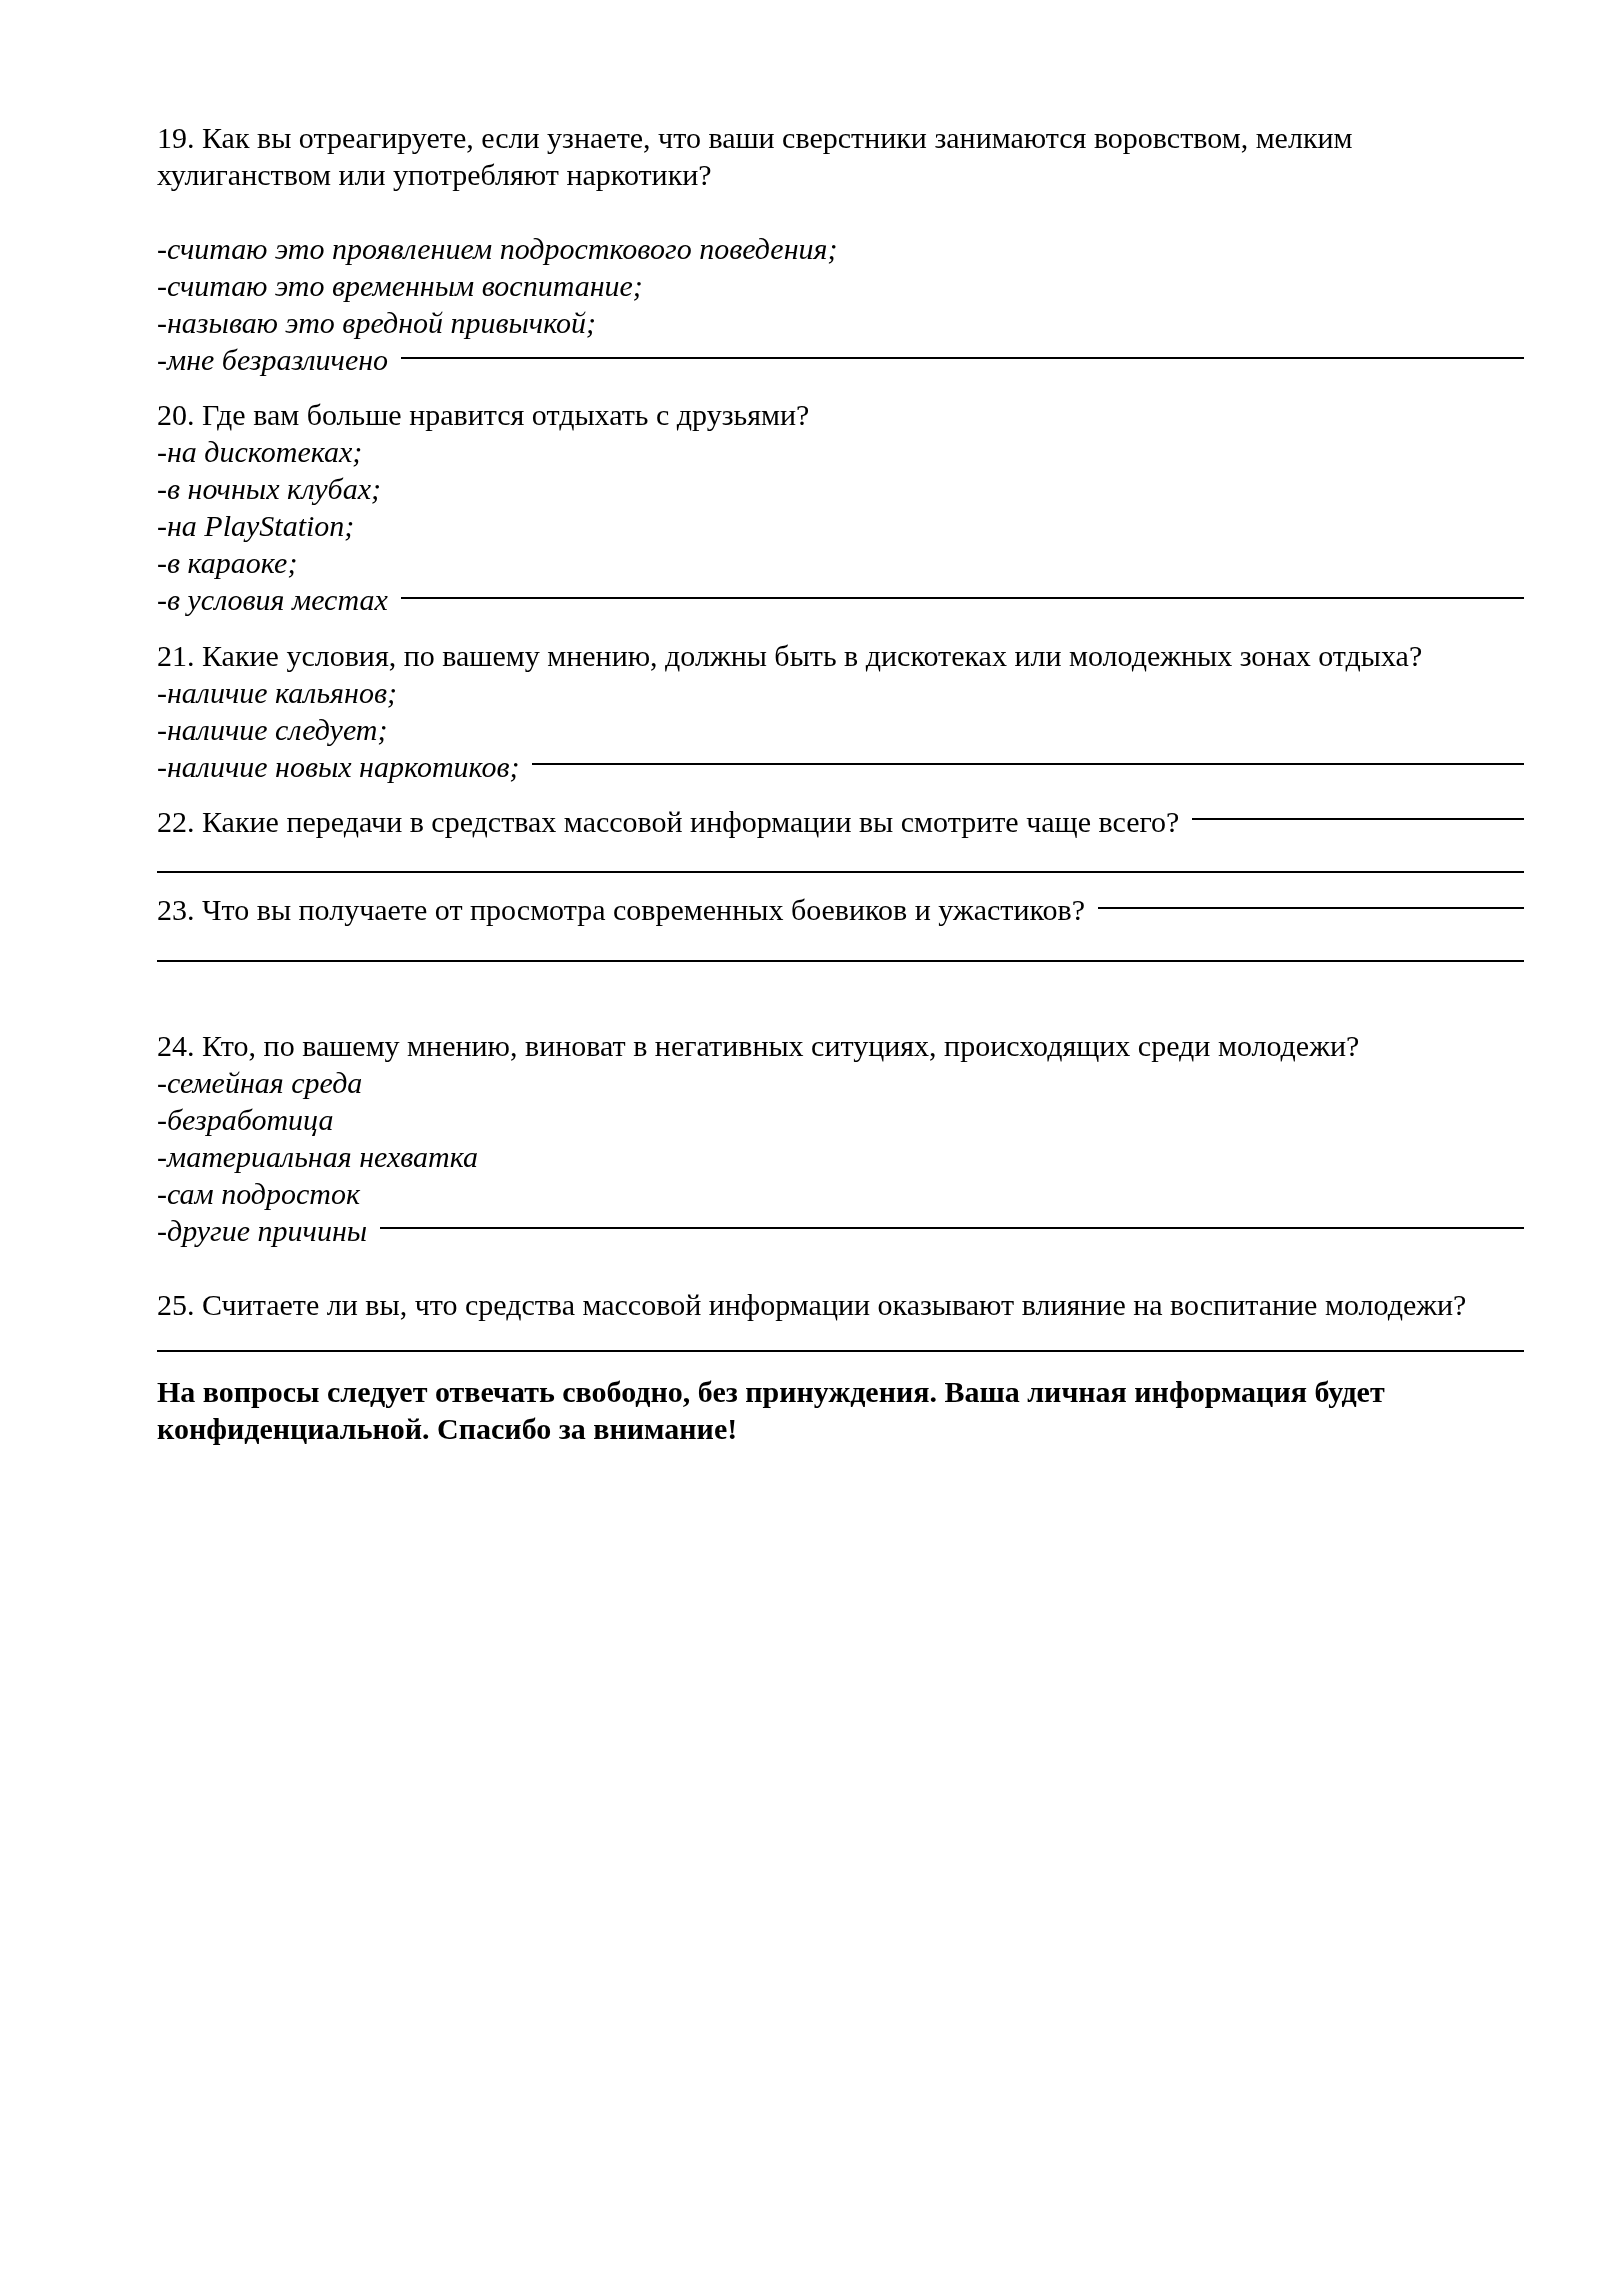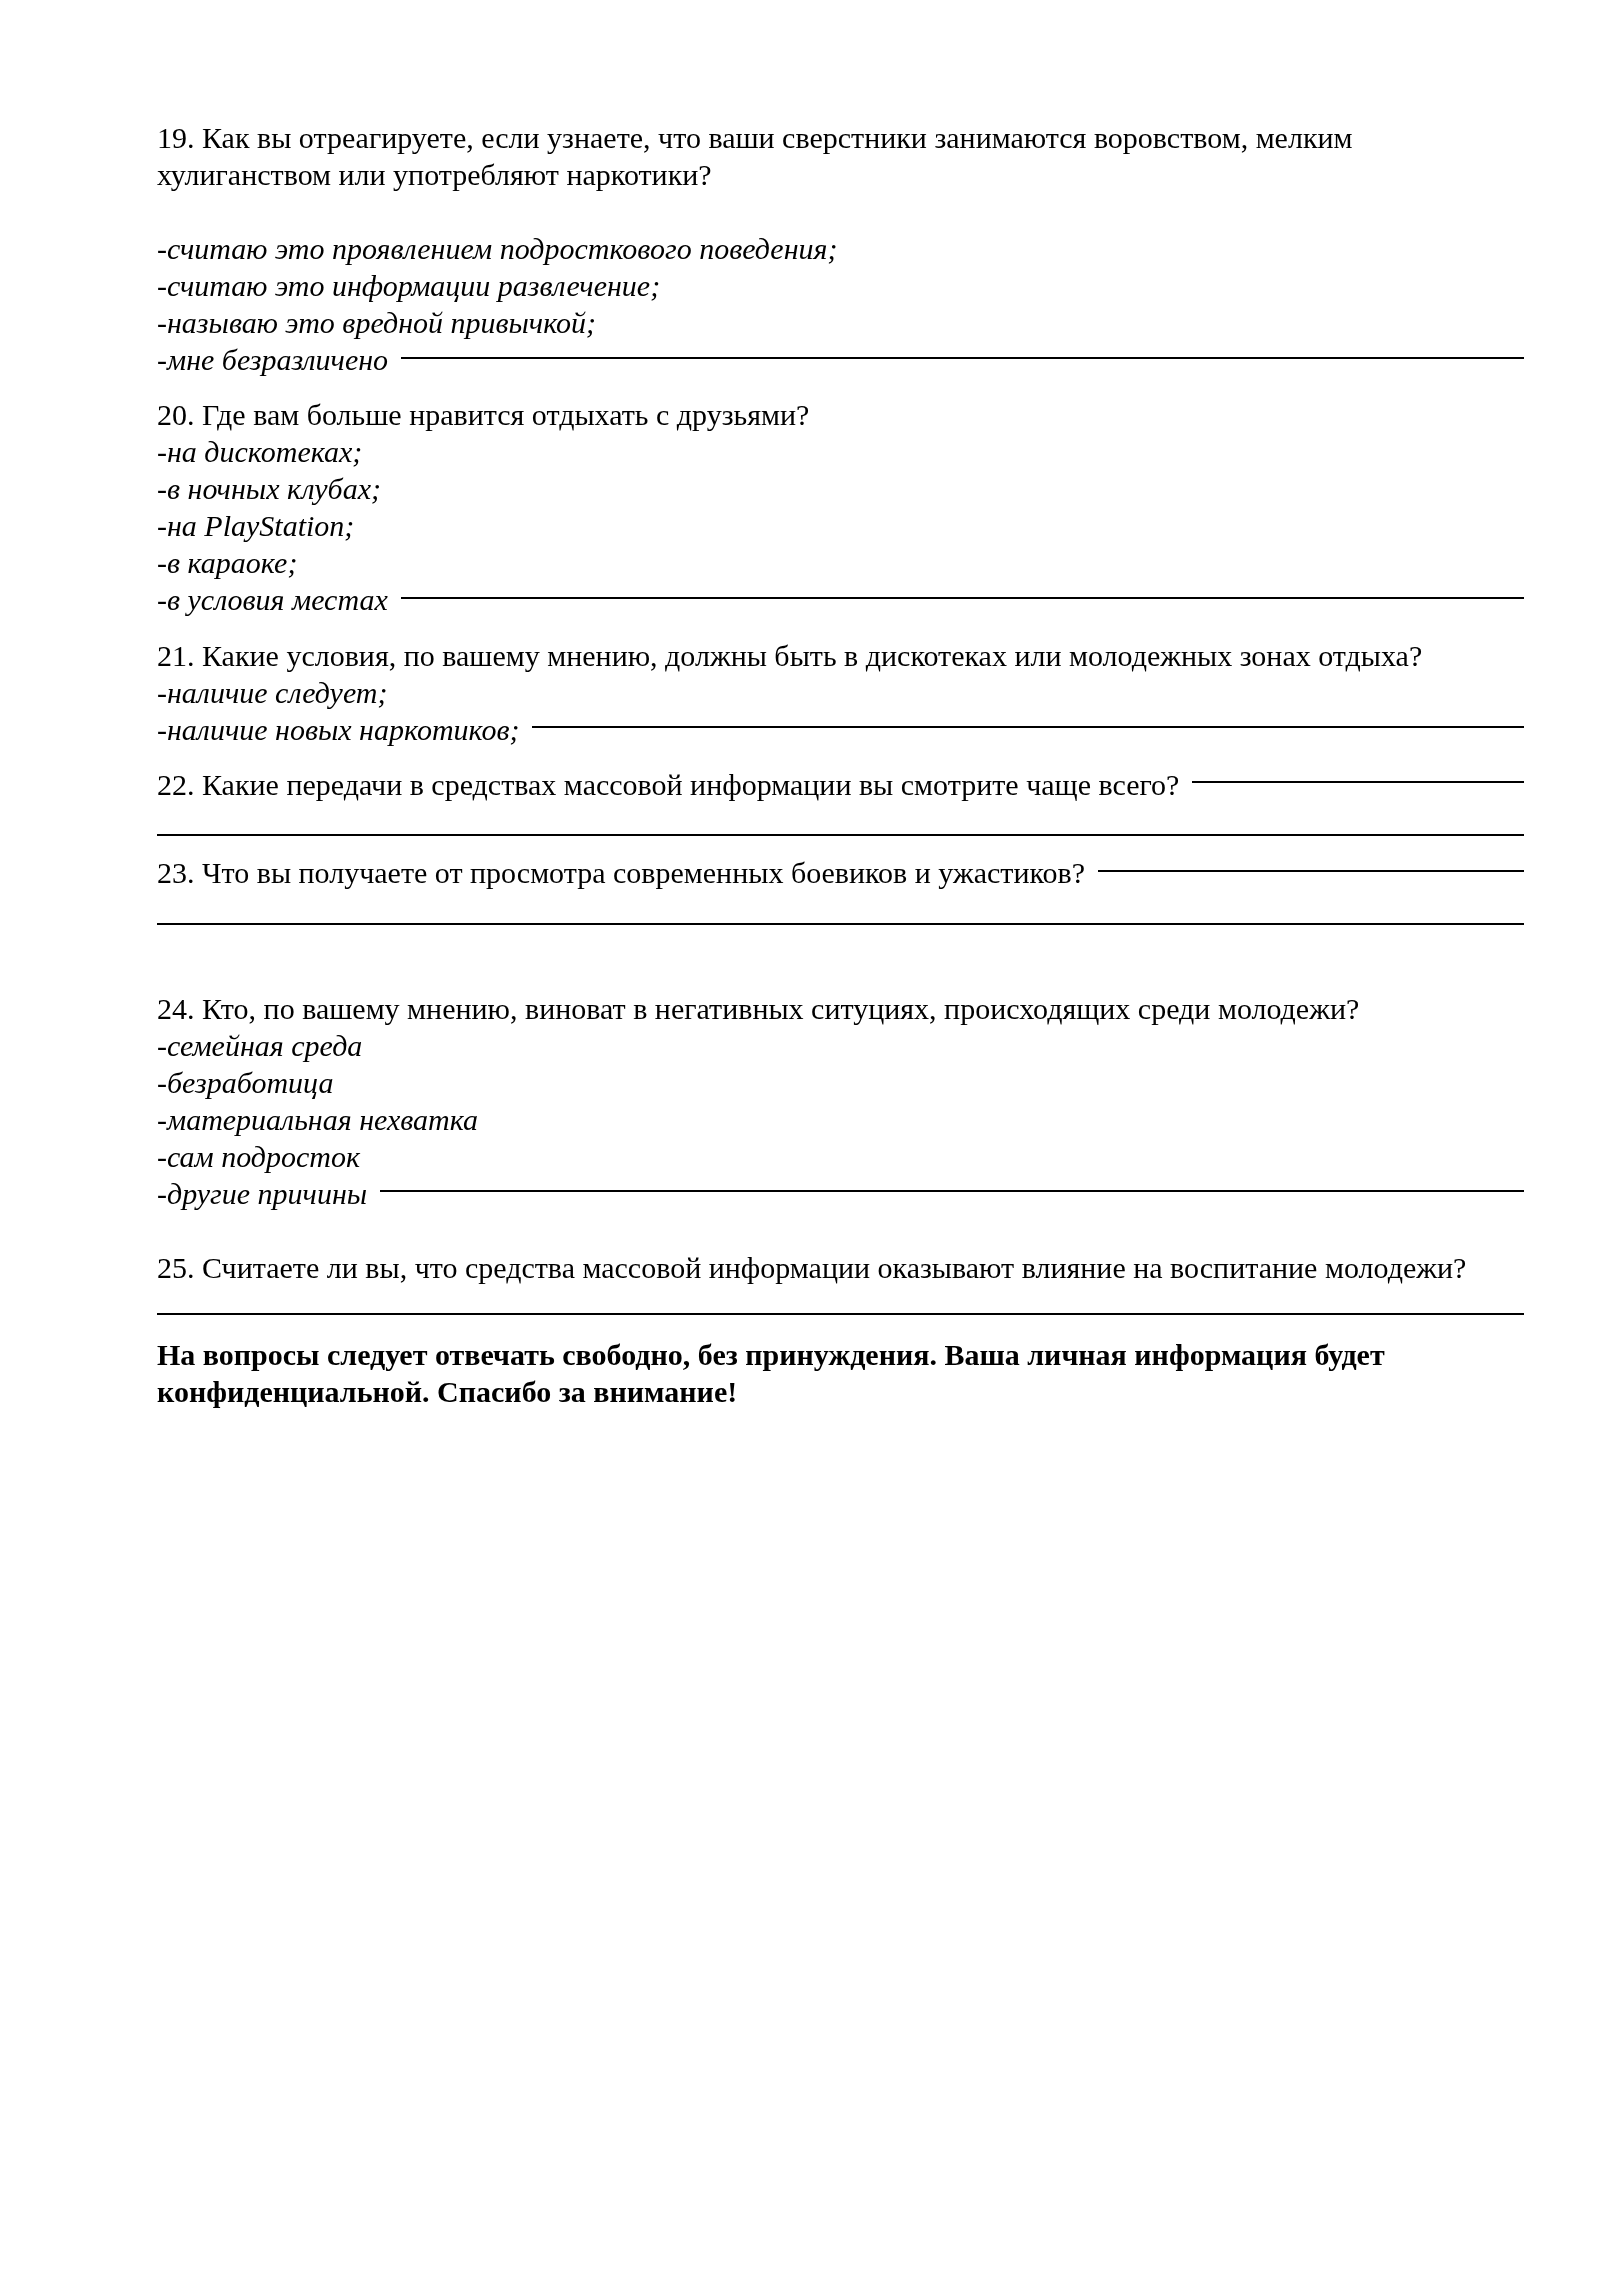--- a/index.html
+++ b/index.html
@@ -68,21 +68,21 @@
   }
 </style>
 </head>
 <body>
 
 <div class="page">
 
   <section class="qsec" style="margin-top:0;">
     <p class="qtext">19. Как вы отреагируете, если узнаете, что ваши сверстники занимаются воровством, мелким хулиганством или употребляют наркотики?</p>
     <p class="opt first-opt">-считаю это проявлением подросткового поведения;</p>
-    <p class="opt">-считаю это информации развлечение;</p>
+    <p class="opt">-считаю это временным воспитание;</p>
     <p class="opt">-называю это вредной привычкой;</p>
     <div class="row opt optrow">
       <span>-мне безразличено</span>
       <span class="fill-line"></span>
     </div>
   </section>
 
   <section class="qsec">
     <p class="qtext">20. Где вам больше нравится отдыхать с друзьями?</p>
     <p class="opt">-на дискотеках;</p>
@@ -90,20 +90,21 @@
     <p class="opt">-на PlayStation;</p>
     <p class="opt">-в караоке;</p>
     <div class="row opt optrow">
       <span>-в условия местах</span>
       <span class="fill-line"></span>
     </div>
   </section>
 
   <section class="qsec">
     <p class="qtext">21. Какие условия, по вашему мнению, должны быть в дискотеках или молодежных зонах отдыха?</p>
+    <p class="opt">-наличие кальянов;</p>
     <p class="opt">-наличие следует;</p>
     <div class="row opt optrow">
       <span>-наличие новых наркотиков;</span>
       <span class="fill-line"></span>
     </div>
   </section>
 
   <section class="qsec">
     <div class="row qrow">
       <span class="qtext">22. Какие передачи в средствах массовой информации вы смотрите чаще всего?</span>

